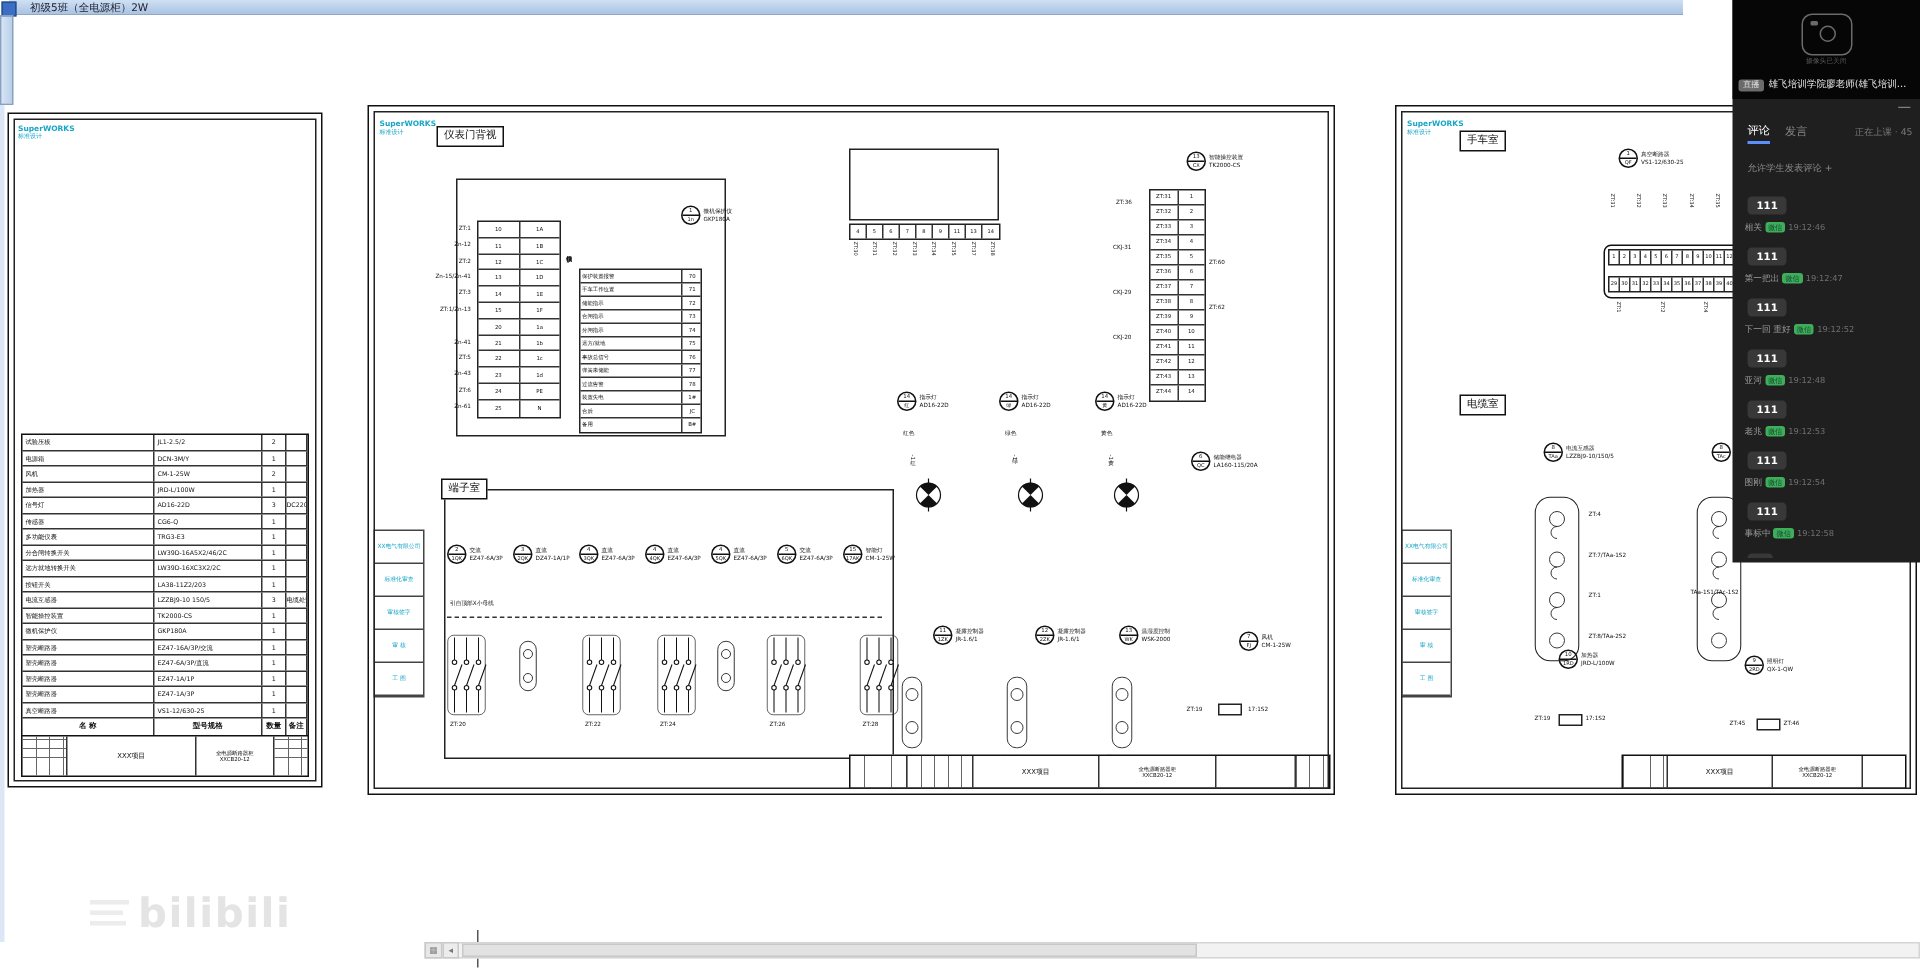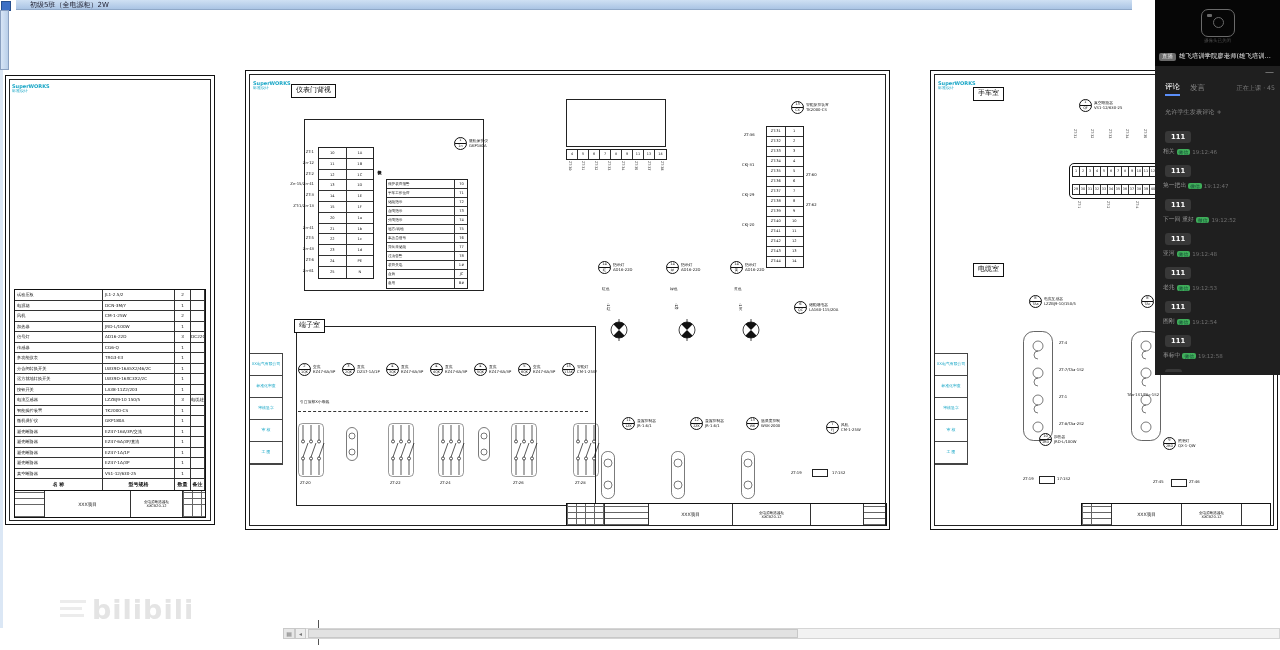--- a/index.html
+++ b/index.html
@@ -1,19 +1,19 @@
 <!DOCTYPE html>
 <html><head>
 <meta charset="utf-8">
 <style>
   html,body{margin:0;padding:0;background:#9aa0a6;}
   #app{position:relative;width:1280px;height:650px;background:#fff;overflow:hidden;
        font-family:"DejaVu Sans",sans-serif;color:#111;}
   
-  .titlebar{position:absolute;left:16px;top:0;width:1116px;height:10px;
+  .titlebar{position:absolute;left:6px;top:0;width:1116px;height:10px;
     background:linear-gradient(#cfe0f3,#aac4e4);border-bottom:1px solid #8fa8c8;
     font-size:7px;line-height:10px;color:#223;padding-left:14px;box-sizing:border-box;white-space:nowrap;}
   .winicon{position:absolute;left:1px;top:1px;width:8px;height:8px;background:#3c6fc4;border:1px solid #27508f;}
   .leftstrip{position:absolute;left:0;top:10px;width:9px;height:60px;
     background:linear-gradient(90deg,#d7e5f6,#b9cfe9);border:1px solid #8aa0c0;box-sizing:border-box;}
   .leftedge{position:absolute;left:0;top:70px;width:3px;height:558px;background:#dbe7f5;}
   .hscroll{position:absolute;left:283px;top:628px;width:997px;height:11px;background:#f2f2f2;
     border:1px solid #d5d5d5;box-sizing:border-box;}
   .hs-icon{position:absolute;left:-1px;top:-1px;width:12px;height:11px;background:#e7e7e7;border:1px solid #c9c9c9;
     box-sizing:border-box;font-size:6px;line-height:9px;text-align:center;color:#888;}

